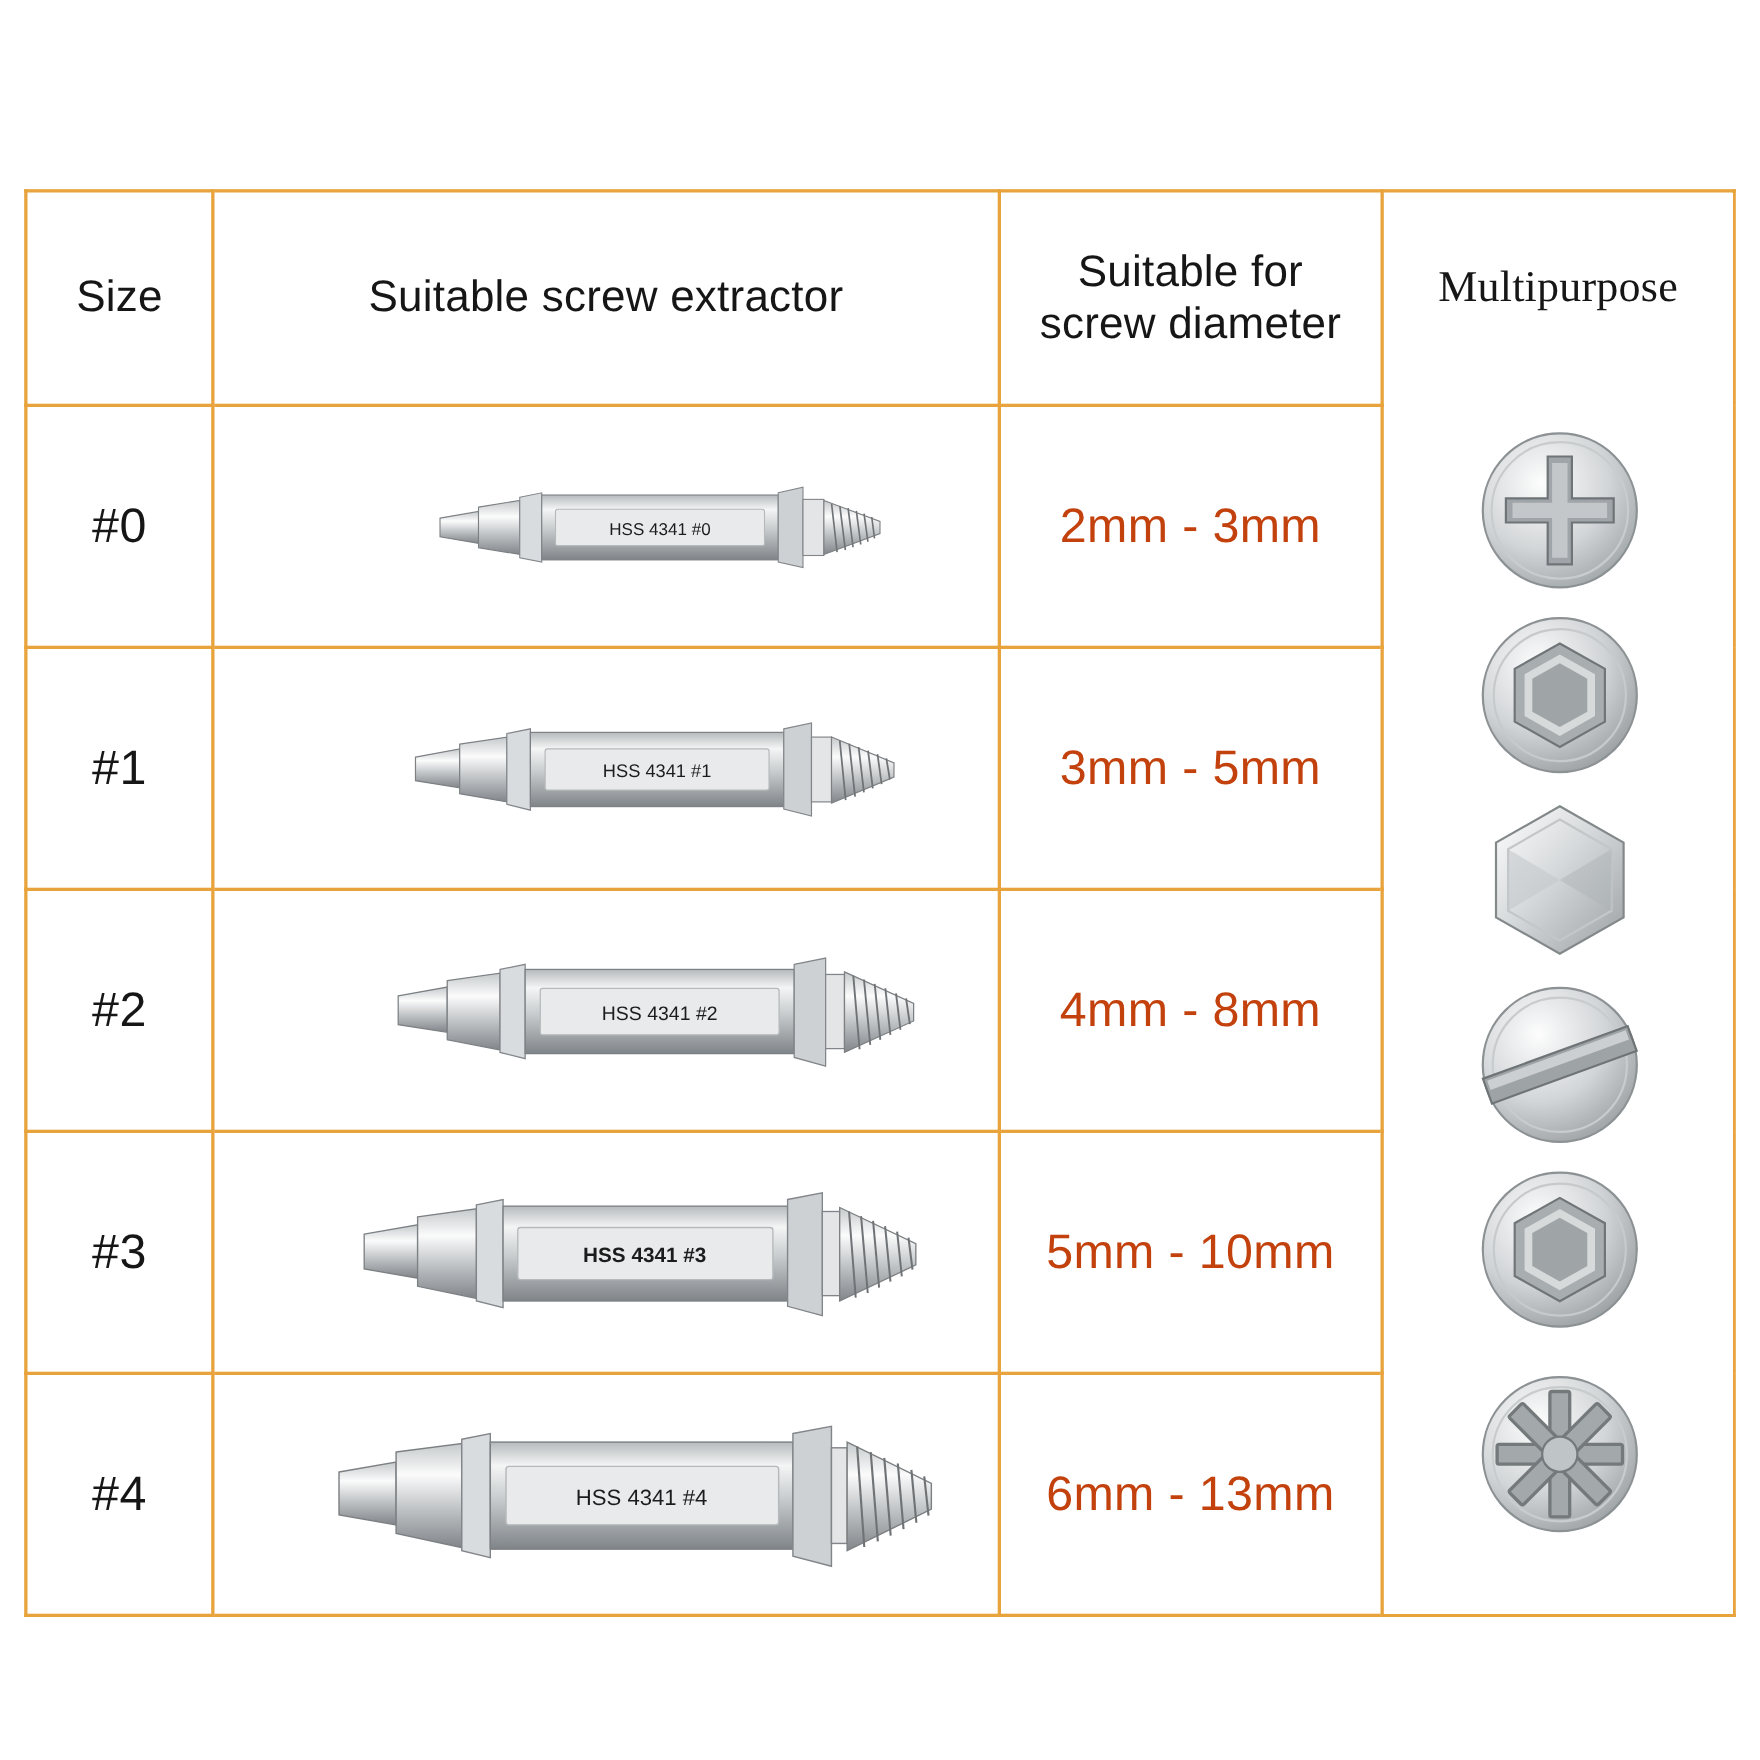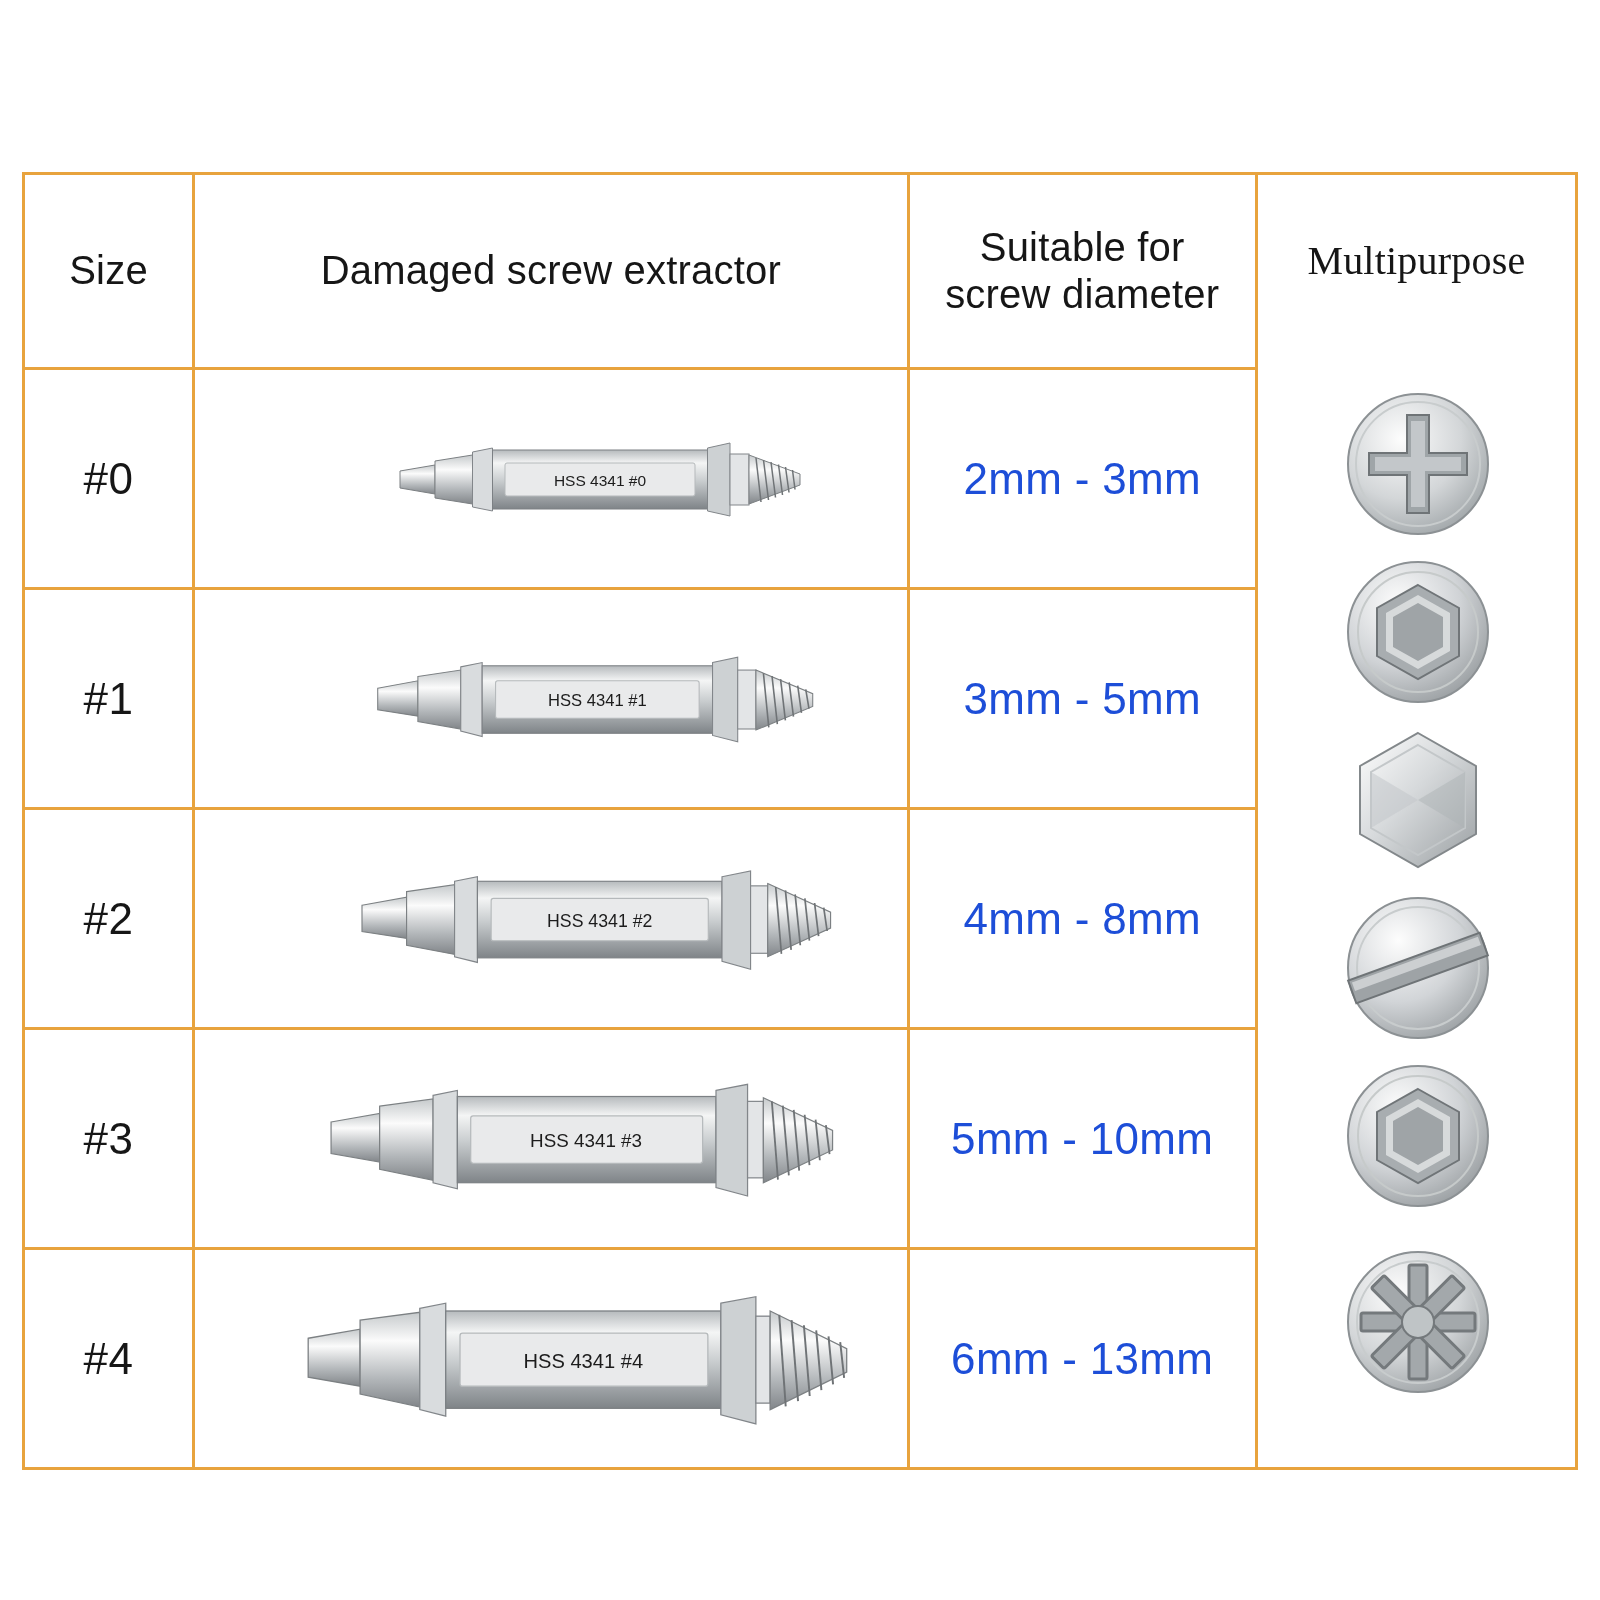--- a/index.html
+++ b/index.html
@@ -55,21 +55,21 @@
     letter-spacing: .2px;
   }
 
   .size-text {
     font-size: 44px;
     color: #161616;
     letter-spacing: .5px;
   }
   .diam-text {
     font-size: 44px;
-    color: #1d4ed8;
+    color: #c2410c;
     letter-spacing: .3px;
     white-space: nowrap;
   }
 
   
   .bit-cell-inner {
     position: relative;
     width: 100%;
     height: 217px;
   }
@@ -119,21 +119,21 @@
       <col class="col-diameter">
       <col class="col-multi">
     </colgroup>
 
     <tbody>
         <tr class="head-row">
       <td>
         <div class="head-text">Size</div>
       </td>
       <td>
-        <div class="head-text">Damaged screw extractor</div>
+        <div class="head-text">Suitable screw extractor</div>
       </td>
       <td>
         <div class="head-text">Suitable for</div>
         <div class="head-text">screw diameter</div>
       </td>
       <td rowspan="6" class="multi-cell">
         <div class="head-text" style="position:absolute;left:0;top:62px;width:100%;font-family:Liberation Serif, serif;">Multipurpose</div>
 
         <div class="screws-wrap" style="top:192px;">
 
@@ -394,21 +394,21 @@
         <div class="diam-text">4mm - 8mm</div>
       </td>
     </tr>
 
     <tr class="body-row">
       <td>
         <div class="size-text">#3</div>
       </td>
       <td>
         <div class="bit-cell-inner">
-          <div class="bit" style="left:130px;">
+          <div class="bit" style="left:130px;font-weight:bold;">
             <svg width="510" height="152" viewBox="0 0 840 240">
               <defs>
                 <linearGradient id="bodyG3" x1="0" y1="0" x2="0" y2="1">
                   <stop offset="0%" stop-color="#b6babd"></stop>
                   <stop offset="22%" stop-color="#f4f5f5"></stop>
                   <stop offset="52%" stop-color="#c9cdcf"></stop>
                   <stop offset="100%" stop-color="#7f8488"></stop>
                 </linearGradient>
                 <linearGradient id="tipG3" x1="0" y1="0" x2="0" y2="1">
                   <stop offset="0%" stop-color="#c6cacc"></stop>

